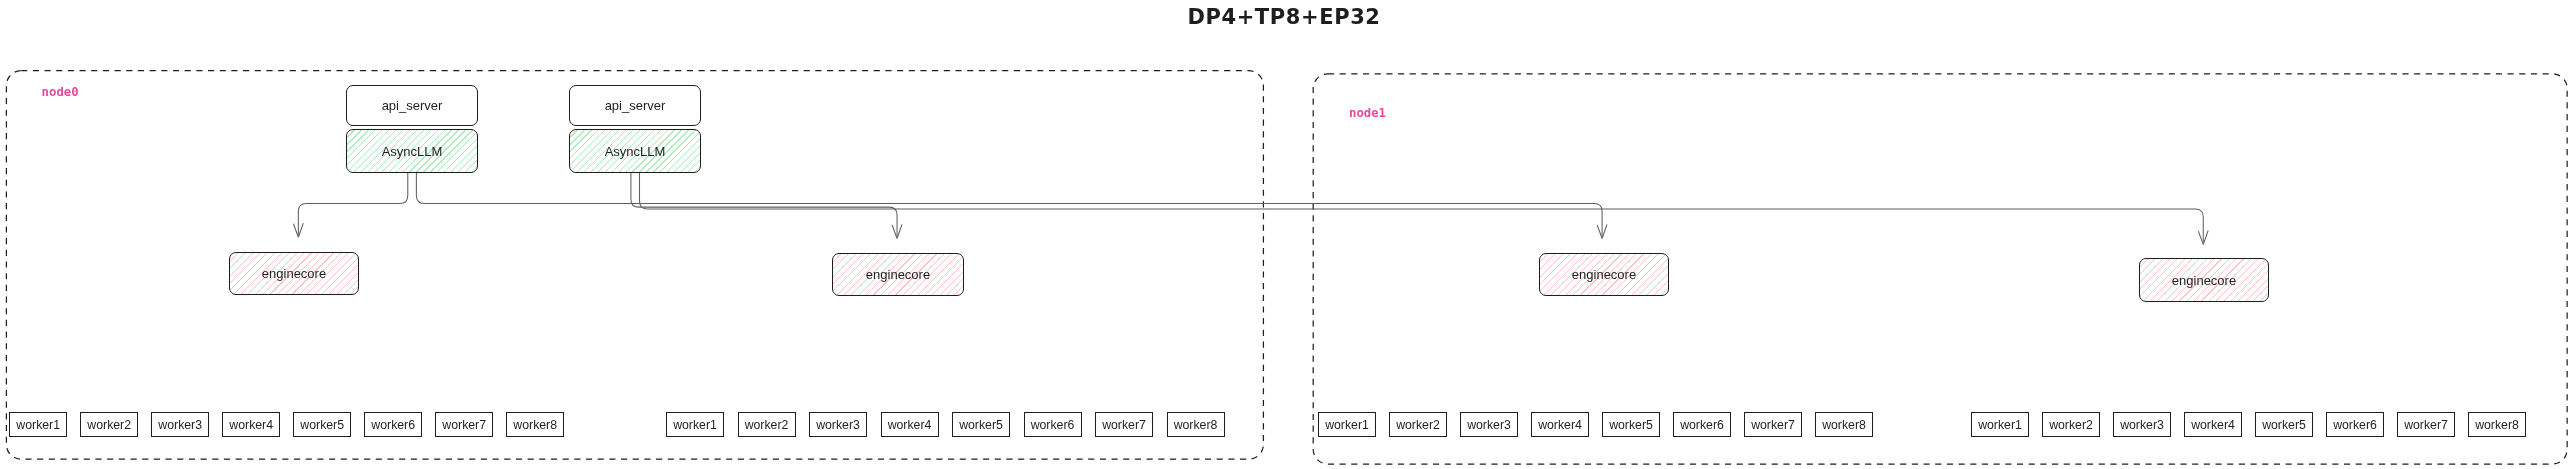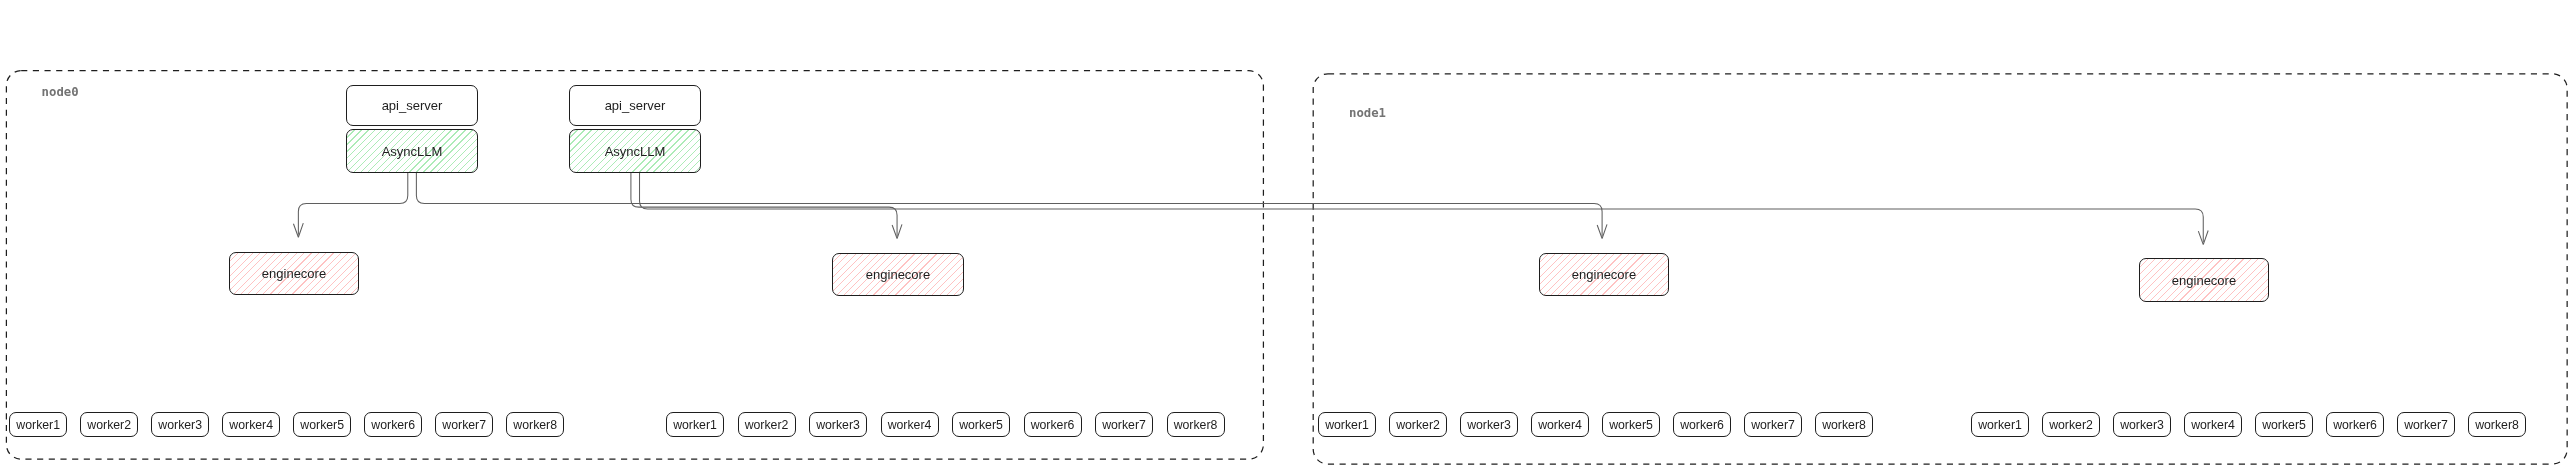--- a/index.html
+++ b/index.html
@@ -14,21 +14,21 @@
   .overlay{position:absolute;left:0;top:0;width:2576px;height:469px;}
   .title{
     position:absolute;left:1161px;top:4.9px;width:246px;
     text-align:center;font-size:21px;font-weight:600;letter-spacing:0.6px;
     color:#1e1e1e;
     font-family:"DejaVu Sans",sans-serif;
   }
   .node-label{
     position:absolute;
     font-family:"DejaVu Sans Mono","Liberation Mono",monospace;
-    font-size:12.3px;font-weight:700;color:#737373;padding-left:17px;
+    font-size:12.3px;font-weight:700;color:#ec4899;padding-left:17px;
   }
   .box{
     position:absolute;box-sizing:border-box;
     border:1.2px solid #1e1e1e;border-radius:7px;
     display:flex;align-items:center;justify-content:center;
     font-size:13px;background:#ffffff;
     white-space:nowrap;
   }
   .hatch-green{
     background-image:repeating-linear-gradient(135deg,
@@ -40,21 +40,21 @@
       rgba(255,135,135,0.5) 0px, rgba(255,135,135,0.5) 0.8px,
       transparent 0.8px, transparent 5.2px);
     margin-top:12px;
   }
   .wgroup{
     position:absolute;top:412px;height:23.4px;
     display:flex;gap:13px;
   }
   .worker{
     box-sizing:border-box;width:58px;height:25px;
-    border:1.2px solid #1e1e1e;border-radius:7px;
+    border:1.2px solid #1e1e1e;border-radius:0;
     display:flex;align-items:center;justify-content:center;
     font-size:12.3px;background:#ffffff;white-space:nowrap;
   }
   svg .nodebox{fill:none;stroke:#1e1e1e;stroke-width:2;stroke-dasharray:10 9;}
   svg .conn{fill:none;stroke:#5f5f5f;stroke-width:1.7;}
 </style>
 </head>
 <body>
 
 <div class="canvas">
@@ -68,20 +68,21 @@
     <path class="conn" d="M676,280 L676,318 Q676,331 689,331 L2592,331 Q2605,331 2605,344 L2605,384"></path>
     <path class="conn" d="M1025,280 L1025,324 Q1025,337 1038,337 L1445,337 Q1458,337 1458,350 L1458,384"></path>
     <path class="conn" d="M1039,280 L1039,327 Q1039,340 1052,340 L3570,340 Q3583,340 3583,353 L3583,394"></path>
 
     <path class="conn" d="M476,364 L484,386 M492,363 L484,386"></path>
     <path class="conn" d="M1450,366 L1458,388 M1466,365 L1458,388"></path>
     <path class="conn" d="M2597,366 L2605,388 M2613,365 L2605,388"></path>
     <path class="conn" d="M3575,376 L3583,398 M3591,375 L3583,398"></path>
   </svg>
 
+  <div class="title">DP4+TP8+EP32</div>
 
   <div class="node-label" style="left:24.6px;top:85px;">node0</div>
   <div class="node-label" style="left:1332px;top:106px;">node1</div>
 
   <div class="box" style="left:346px;top:85px;width:132px;height:41px;">api_server</div>
   <div class="box hatch-green" style="left:346px;top:129px;width:132px;height:44px;">AsyncLLM</div>
 
   <div class="box" style="left:569px;top:85px;width:132px;height:41px;">api_server</div>
   <div class="box hatch-green" style="left:569px;top:129px;width:132px;height:44px;">AsyncLLM</div>
 

